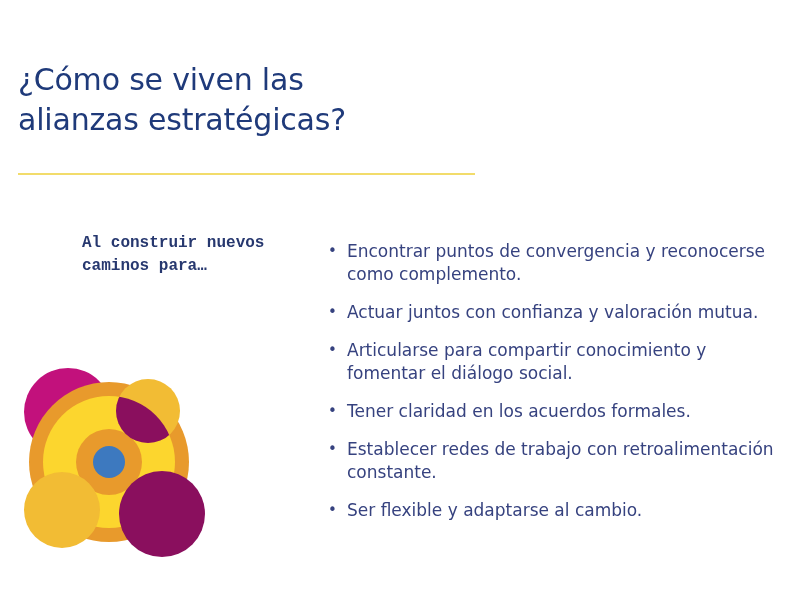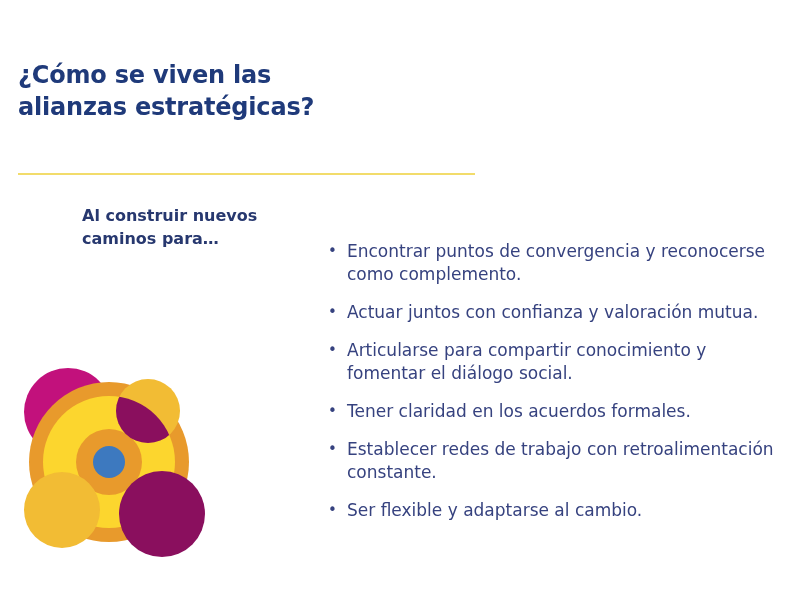--- a/index.html
+++ b/index.html
@@ -23,49 +23,50 @@
     background: #ffffff;
     overflow: hidden;
   }
 
   
   .title {
     position: absolute;
     left: 18px;
     top: 60px;
     width: 620px;
-    font-size: 24px;
-    font-weight: bold;
+    font-size: 30px;
+    font-weight: normal;
     line-height: 1.33;
     color: #1F3A7A;
     letter-spacing: -0.2px;
     white-space: pre-line;
   }
 
   
   .rule {
     position: absolute;
     left: 18px;
     top: 173px;
     width: 457px;
     height: 2px;
     background: #F2DC6B;
   }
 
   
   .subtitle {
     position: absolute;
     left: 82px;
-    top: 204px;
+    top: 232px;
     width: 250px;
     font-size: 16px;
     font-weight: bold;
     line-height: 1.45;
     color: #27386F;
     white-space: pre-line;
+    font-family: Liberation Mono, monospace;
   }
 
   
   .bullets {
     position: absolute;
     left: 324px;
     top: 240px;
     width: 500px;
   }
   .bullet-row {

